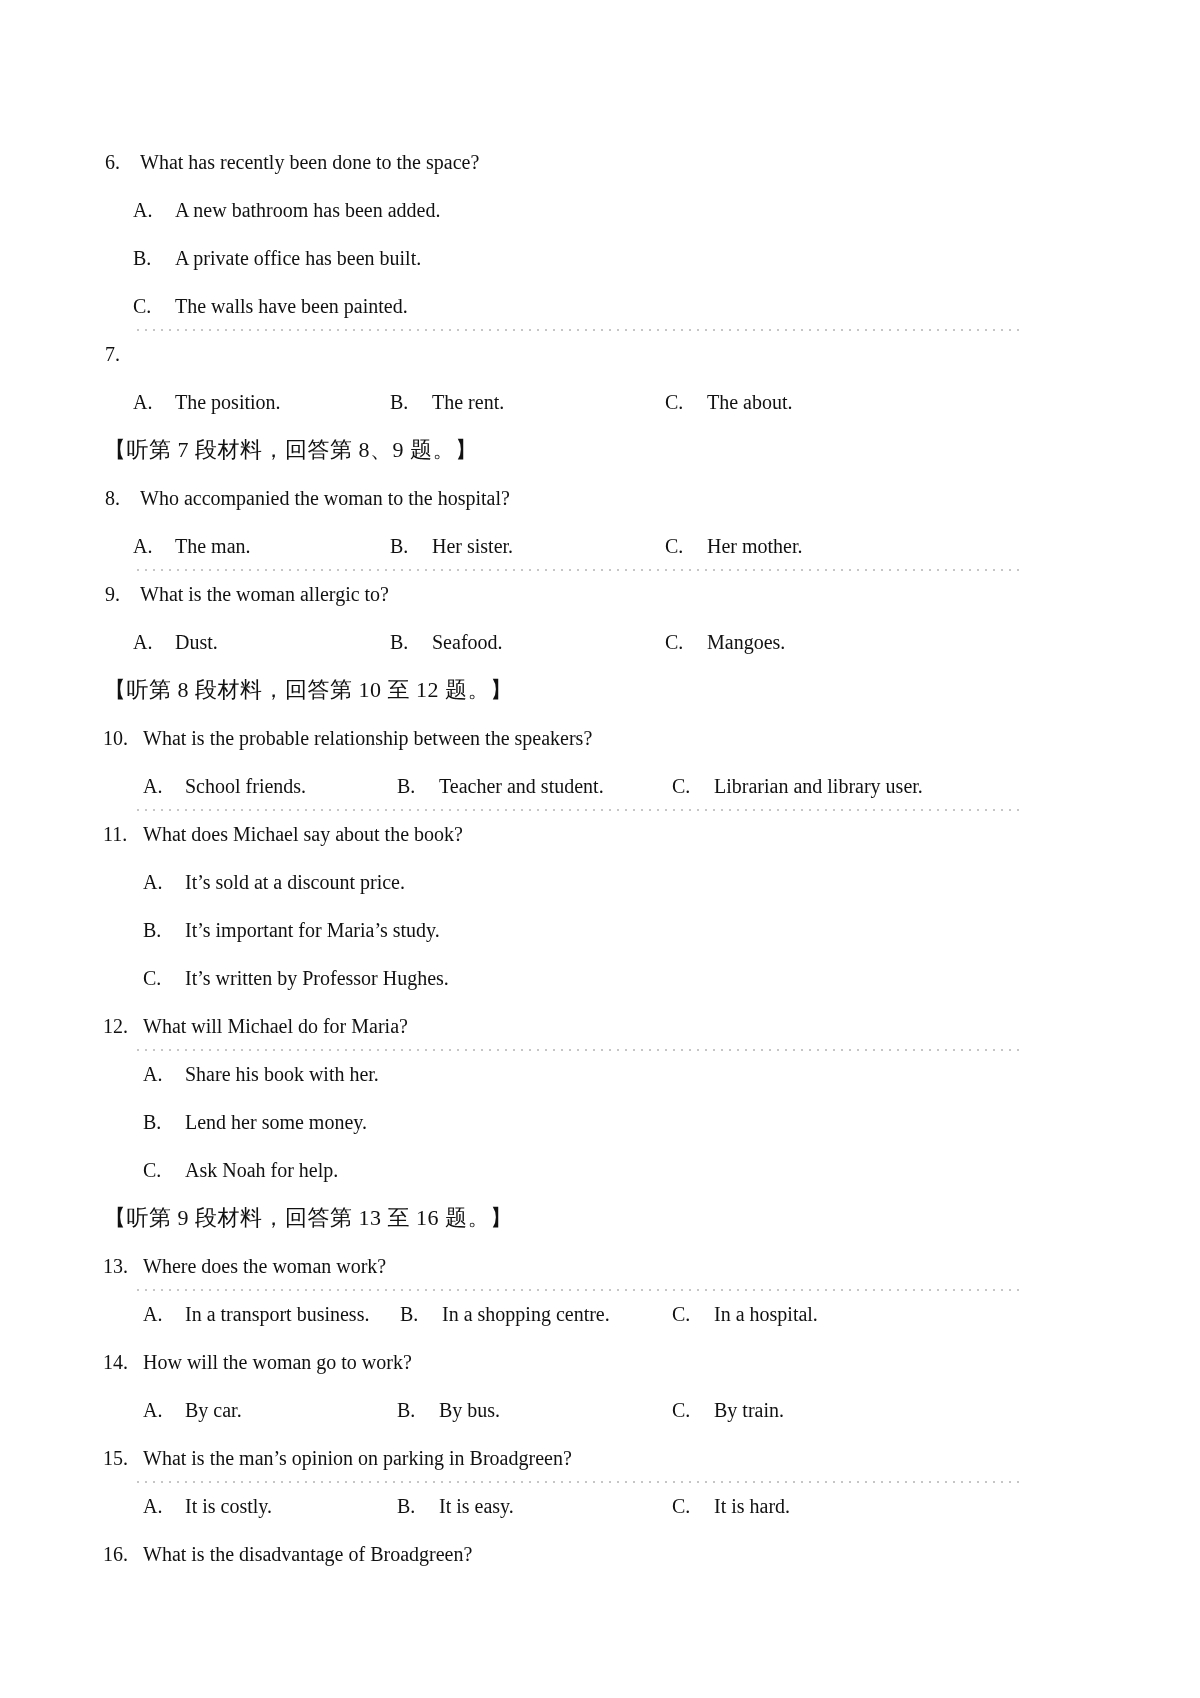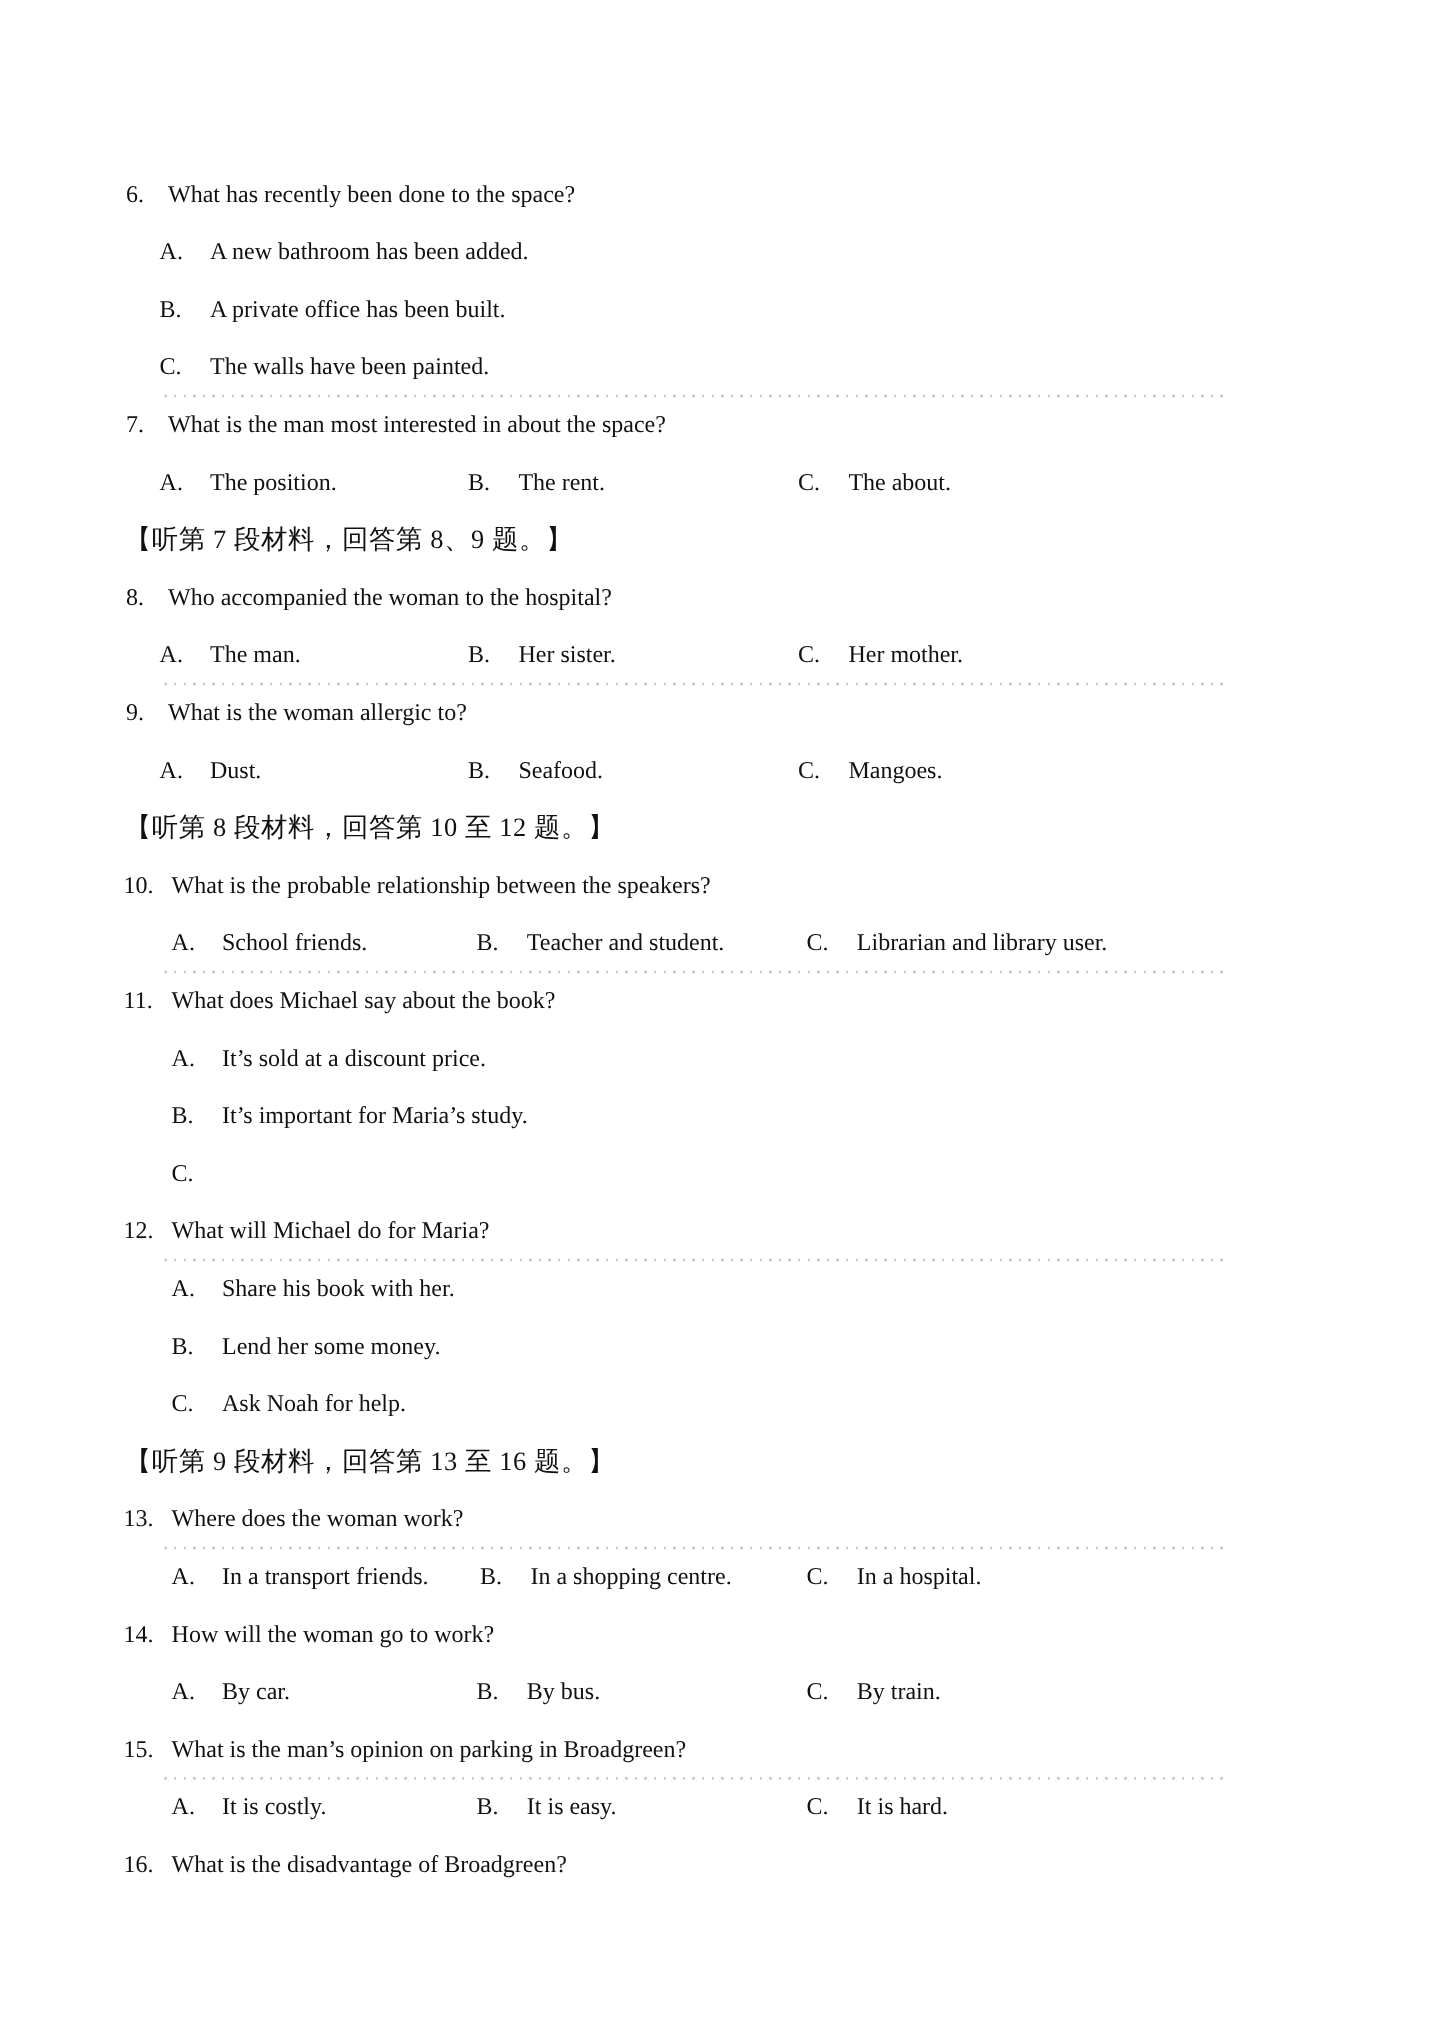--- a/index.html
+++ b/index.html
@@ -35,21 +35,20 @@
         <span style="left: 133px;">B.</span>
         <span style="left: 175px;">A private office has been built.</span>
       </div>
       <div class="row option">
         <span style="left: 133px;">C.</span>
         <span style="left: 175px;">The walls have been painted.</span>
       </div>
       <div class="divider"></div>
       <div class="row question">
         <span style="left: 105px;">7.</span>
-        <span style="left: 140px;">What is the man most interested in about the space?</span>
       </div>
       <div class="row options3">
         <span style="left: 133px;">A.</span>
         <span style="left: 175px;">The position.</span>
         <span style="left: 390px;">B.</span>
         <span style="left: 432px;">The rent.</span>
         <span style="left: 665px;">C.</span>
         <span style="left: 707px;">The about.</span>
       </div>
       <div class="row header header">
@@ -103,20 +102,21 @@
       <div class="row option">
         <span style="left: 143px;">A.</span>
         <span style="left: 185px;">It’s sold at a discount price.</span>
       </div>
       <div class="row option">
         <span style="left: 143px;">B.</span>
         <span style="left: 185px;">It’s important for Maria’s study.</span>
       </div>
       <div class="row option">
         <span style="left: 143px;">C.</span>
+        <span style="left: 185px;">It’s written by Professor Hughes.</span>
       </div>
       <div class="row question">
         <span style="left: 103px;">12.</span>
         <span style="left: 143px;">What will Michael do for Maria?</span>
       </div>
       <div class="divider"></div>
       <div class="row option">
         <span style="left: 143px;">A.</span>
         <span style="left: 185px;">Share his book with her.</span>
       </div>
@@ -131,21 +131,21 @@
       <div class="row header header">
         <span style="left: 104px;">【听第 9 段材料，回答第 13 至 16 题。】</span>
       </div>
       <div class="row question">
         <span style="left: 103px;">13.</span>
         <span style="left: 143px;">Where does the woman work?</span>
       </div>
       <div class="divider"></div>
       <div class="row options3">
         <span style="left: 143px;">A.</span>
-        <span style="left: 185px;">In a transport friends.</span>
+        <span style="left: 185px;">In a transport business.</span>
         <span style="left: 400px;">B.</span>
         <span style="left: 442px;">In a shopping centre.</span>
         <span style="left: 672px;">C.</span>
         <span style="left: 714px;">In a hospital.</span>
       </div>
       <div class="row question">
         <span style="left: 103px;">14.</span>
         <span style="left: 143px;">How will the woman go to work?</span>
       </div>
       <div class="row options3">

